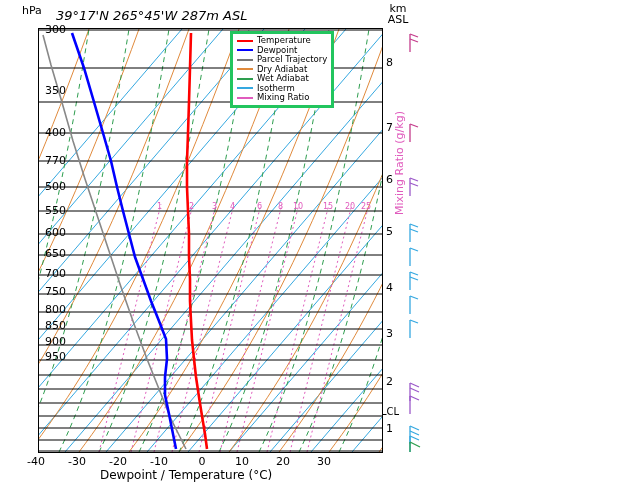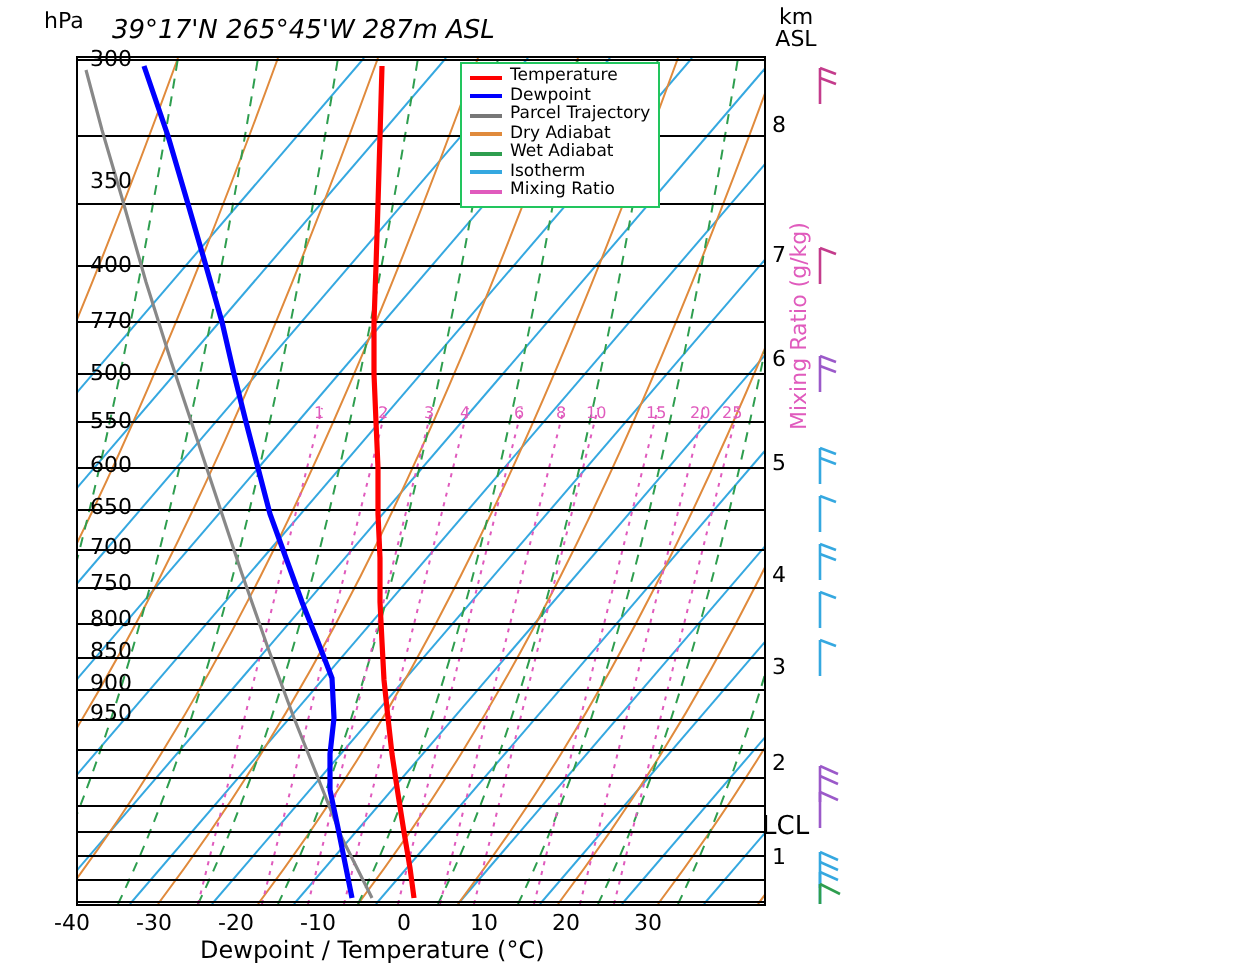--- a/index.html
+++ b/index.html
@@ -15,28 +15,28 @@
 
   #plot{left:38px;top:28px;width:345px;height:425px;border:1px solid #000;box-sizing:border-box;overflow:hidden;background:#fff;}
   #plot svg{display:block;}
 
   .ytick{position:absolute;font-size:11px;color:#000;text-align:right;width:34px;padding-left:32px;}
   .xtick{position:absolute;font-size:11px;color:#000;text-align:center;width:40px;}
   #xaxis-label{left:100px;top:468px;font-size:12px;color:#000;}
 
   
   .kmtick{position:absolute;font-size:11px;color:#000;}
-  #lcl-label{position:absolute;font-size:13px;color:#000;}
+  #lcl-label{position:absolute;font-size:10px;color:#000;}
 
   
   #mix-label{position:absolute;left:393px;top:215px;font-size:11px;color:#e05bbd;
     transform:rotate(-90deg);transform-origin:left top;white-space:nowrap;}
 
   
-  #legend{position:absolute;left:230px;top:31px;background:#fff;border:1px solid #22c55e;padding:2px 4px;font-size:8.5px;line-height:9.5px;}
+  #legend{position:absolute;left:230px;top:31px;background:#fff;border:3px solid #22c55e;padding:2px 4px;font-size:8.5px;line-height:9.5px;}
   #legend .row{display:flex;align-items:center;height:9.5px;}
   #legend .sw{width:16px;height:0;border-top-width:2px;border-top-style:solid;margin-right:4px;}
   #legend .lbl{color:#000;white-space:nowrap;}
 
   
   #right-col{left:434px;top:0;width:195px;height:486px;}
 
   
   #barbs{left:398px;top:28px;width:32px;height:425px;}
 </style>

